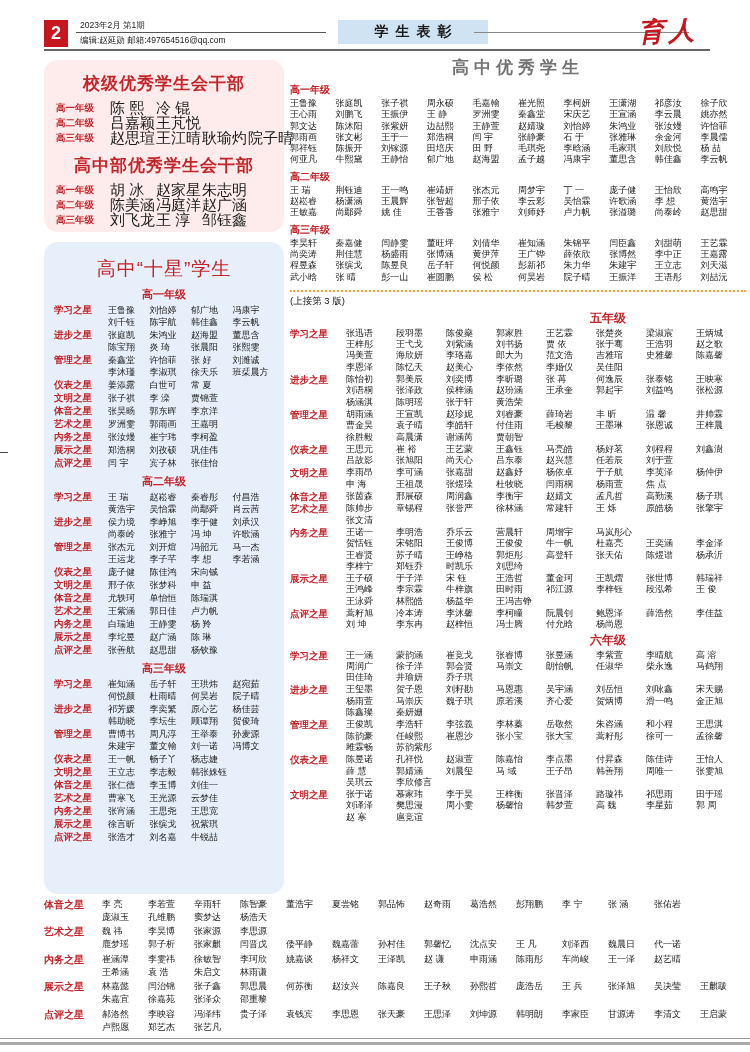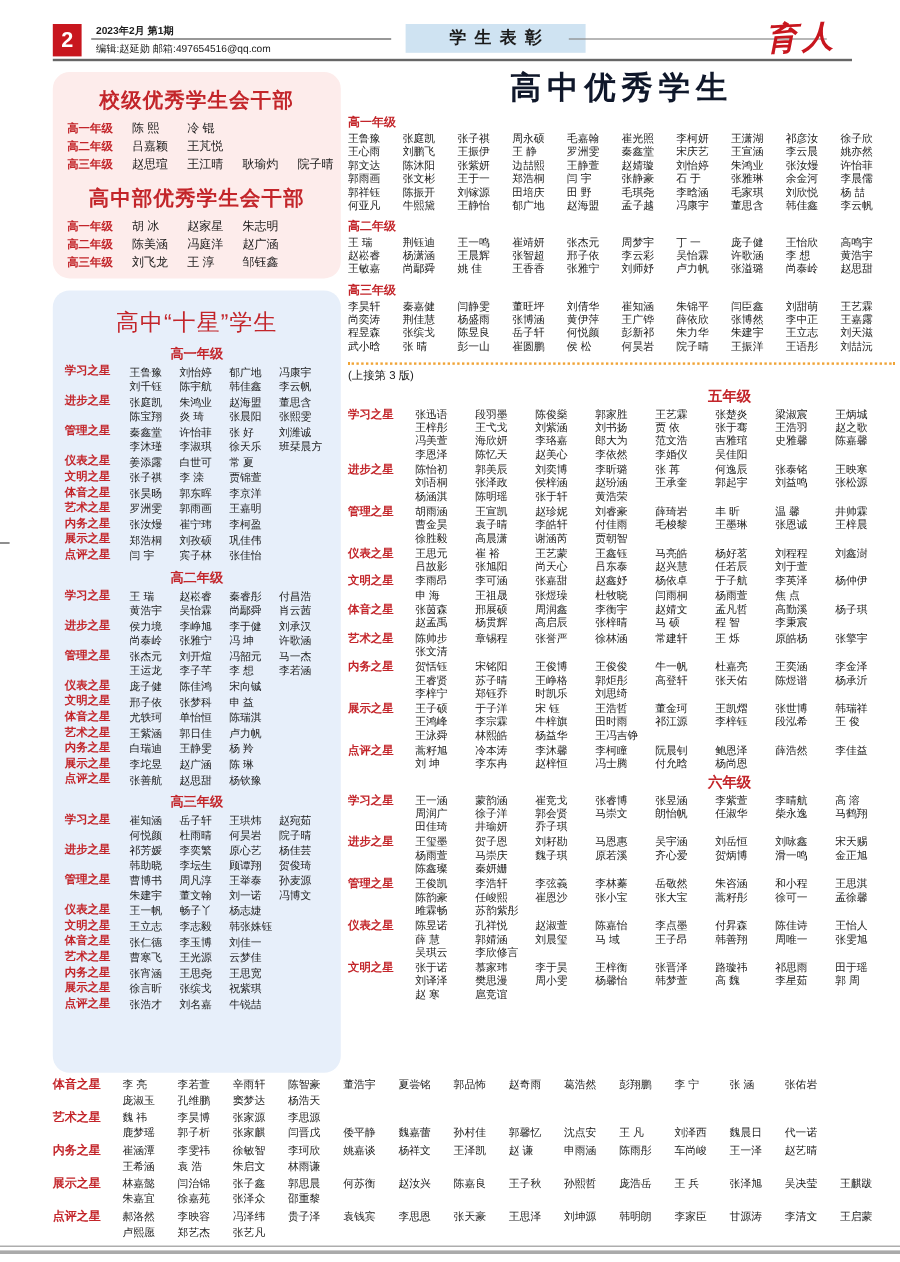--- a/index.html
+++ b/index.html
@@ -3,48 +3,48 @@
 <meta charset="utf-8">
 <style>
   html,body{margin:0;padding:0;}
   body{width:750px;height:1052px;position:relative;background:#fff;
        font-family:"Liberation Sans",sans-serif;color:#1b1b1b;overflow:hidden;}
   
   .hdr{position:absolute;left:44px;top:18px;right:40px;height:34px;}
   .pageno{position:absolute;left:0;top:2px;width:24px;height:27px;background:#c8161e;
           color:#fff;font-weight:bold;font-size:18px;display:flex;align-items:center;justify-content:center;}
   .hdr-meta{position:absolute;left:32px;top:0;width:250px;font-size:8.5px;line-height:13px;}
-  .hdr-meta .l1{padding:1px 4px 0 4px;font-weight:bold;}
+  .hdr-meta .l1{padding:1px 4px 0 4px;}
   .hdr-meta .l2{border-top:1px solid #555;padding:1px 4px;}
   .hdr-rule{position:absolute;left:0;right:0;top:31px;border-top:2px solid #666;}
   .band{position:absolute;left:274px;top:2px;width:150px;height:24px;background:#cfe3f2;
         display:flex;align-items:center;justify-content:center;font-size:14px;font-weight:bold;letter-spacing:7px;padding-left:7px;box-sizing:border-box;margin-left:20px;}
   .band-line{position:absolute;top:14px;left:430px;width:215px;border-top:1px solid #888;}
   .logo{position:absolute;right:12px;top:-4px;color:#c8161e;font-family:"DejaVu Serif",serif;
         font-style:italic;font-weight:bold;font-size:26px;letter-spacing:4px;transform:rotate(-3deg);}
   
   .pinkbox{position:absolute;left:44px;top:60px;width:240px;height:172px;background:#fdeceb;
            border-radius:14px;padding:8px 12px;box-sizing:border-box;}
   .bluebox{position:absolute;left:44px;top:242px;width:240px;height:652px;background:#e7effa;
            border-radius:14px;padding:8px 10px;box-sizing:border-box;}
   .boxtitle{color:#c3252a;font-weight:bold;font-size:17px;text-align:center;letter-spacing:1px;margin:4px 0 6px 0;}
   .cadre-row{display:flex;margin:2px 0;}
   .cadre-row .lab{width:54px;color:#c3252a;font-weight:bold;font-size:9.5px;line-height:13px;flex:none;}
   .cadre-row .ns{display:flex;flex:1;}
-  .cadre-row .ns span{width:46px;font-size:10px;line-height:13px;white-space:nowrap;}
+  .cadre-row .ns span{width:46px;font-size:15px;line-height:13px;white-space:nowrap;}
   .ten-title{color:#c3252a;font-weight:normal;font-size:19px;text-align:center;letter-spacing:1px;margin:6px 0 2px 0;}
   .grade-h{color:#c3252a;font-weight:bold;font-size:11px;text-align:center;margin:5px 0 2px 0;}
   .star-row{display:flex;margin:1px 0;}
   .star-row .lab{width:54px;flex:none;color:#c3252a;font-weight:bold;font-size:9.5px;line-height:12px;}
   .star-row .lines{flex:1;}
   .g4{display:grid;grid-template-columns:repeat(4,1fr);}
   .g4 span{font-size:9px;line-height:12px;white-space:nowrap;}
   
   .rightcol{position:absolute;left:290px;top:56px;width:456px;}
-  .hs-title{color:#0f172a;font-weight:bold;font-size:26px;text-align:center;letter-spacing:5px;margin:0 0 4px 0;}
+  .hs-title{color:#737373;font-weight:bold;font-size:17px;text-align:center;letter-spacing:5px;margin:0 0 4px 0;}
   .hs-grade-h{color:#c3252a;font-weight:bold;font-size:10px;margin:4px 0 1px 0;}
   .g10{display:grid;grid-template-columns:repeat(10,1fr);}
   .g10 span{font-size:9px;line-height:11.3px;white-space:nowrap;}
   .dashed{border-top:2px dotted #f0a437;margin:7px 0 3px 0;}
   .contd{font-size:9.5px;margin:2px 0;}
   .sec-h{color:#c3252a;font-weight:bold;font-size:12px;text-align:center;transform:translateX(90px);margin:1px 0;}
   .sec-row{display:flex;margin:1px 0;}
   .sec-row .lab{width:56px;flex:none;color:#c3252a;font-weight:bold;font-size:9.5px;line-height:11.3px;}
   .sec-row .lines{flex:1;}
   .g8{display:grid;grid-template-columns:repeat(8,1fr);}
@@ -830,29 +830,20 @@
           <div class="g8">
             <span>张茵森</span>
             <span>邢展硕</span>
             <span>周润鑫</span>
             <span>李衡宇</span>
             <span>赵婧文</span>
             <span>孟凡哲</span>
             <span>高勤溪</span>
             <span>杨子琪</span>
           </div>
-          <div class="g8">
-            <span>赵孟禹</span>
-            <span>杨贯辉</span>
-            <span>高启辰</span>
-            <span>张梓晴</span>
-            <span>马 硕</span>
-            <span>程 智</span>
-            <span>李秉宸</span>
-          </div>
         </div>
       </div>
       <div class="sec-row">
         <div class="lab">艺术之星</div>
         <div class="lines">
           <div class="g8">
             <span>陈帅步</span>
             <span>章锡程</span>
             <span>张誉严</span>
             <span>徐林涵</span>
@@ -862,20 +853,28 @@
             <span>张擎宇</span>
           </div>
           <div class="g8">
             <span>张文清</span>
           </div>
         </div>
       </div>
       <div class="sec-row">
         <div class="lab">内务之星</div>
         <div class="lines">
+          <div class="g8">
+            <span>王诺一</span>
+            <span>李明浩</span>
+            <span>乔乐云</span>
+            <span>营晨轩</span>
+            <span>周增宇</span>
+            <span>马岚彤心</span>
+          </div>
           <div class="g8">
             <span>贺恬钰</span>
             <span>宋铭阳</span>
             <span>王俊博</span>
             <span>王俊俊</span>
             <span>牛一帆</span>
             <span>杜嘉亮</span>
             <span>王奕涵</span>
             <span>李金泽</span>
           </div>

